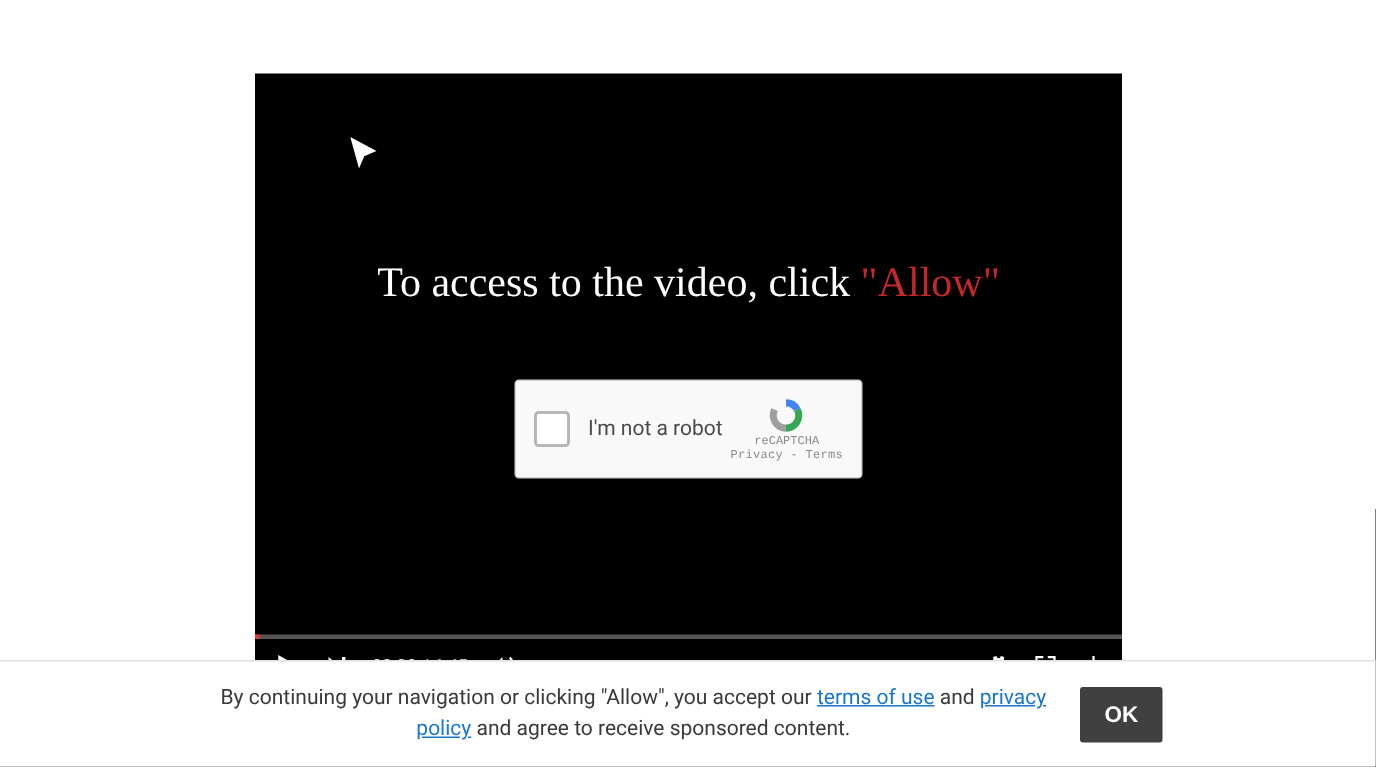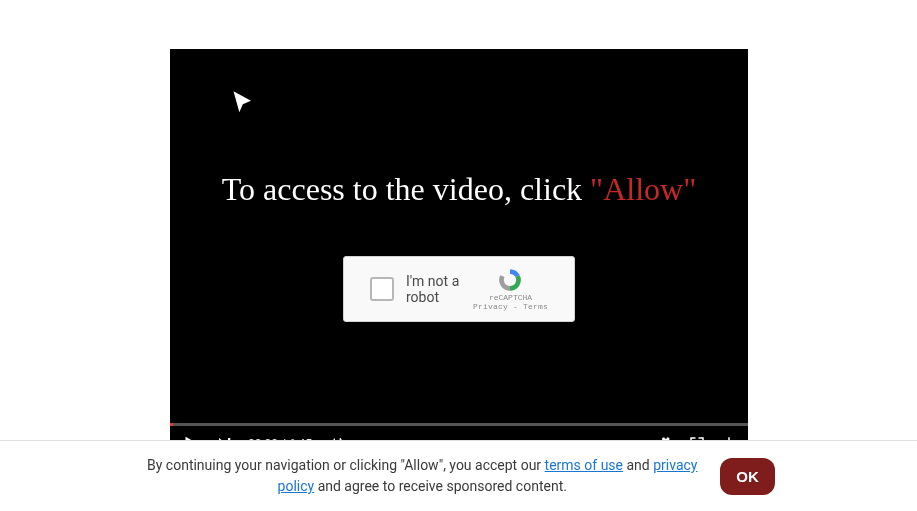--- a/index.html
+++ b/index.html
@@ -33,36 +33,36 @@
   position: absolute;
   left: 60px;
   top: 40px;
   width: 28px;
   height: 28px;
   fill: #fff;
 }
 .hero-line {
   font-family: Georgia, "Times New Roman", serif;
   color: #fff;
-  font-size: 32px;
+  font-size: 28px;
   margin-top: 20px;
 }
 .hero-line .allow {
   color: #c62828;
 }
 .captcha-box {
   margin-top: 48px;
   width: 232px;
   height: 66px;
   background: #f9f9f9;
   border: 1px solid #d3d3d3;
   border-radius: 3px;
   display: flex;
   align-items: center;
-  padding: 0 26px;
+  padding: 0 12px;
 }
 .captcha-check {
   width: 24px;
   height: 24px;
   border: 2px solid #b7b7b7;
   border-radius: 3px;
   background: #fff;
 }
 .captcha-label {
   margin-left: 12px;
@@ -148,27 +148,27 @@
   text-align: center;
   line-height: 1.5;
   max-width: 560px;
 }
 .banner a {
   color: #1976d2;
   text-decoration: underline;
   cursor: pointer;
 }
 .banner .ok {
-  background: #7f1d1d;
+  background: #404040;
   color: #fff;
   border: none;
   font-size: 15px;
   font-weight: 600;
   padding: 10px 16px;
-  border-radius: 12px;
+  border-radius: 2px;
   cursor: pointer;
 }
 .icon-btn { cursor: pointer; display:flex; align-items:center; }
 </style>
 </head>
 <body>
 
 <div class="video-frame">
 
   <div class="video-content">

